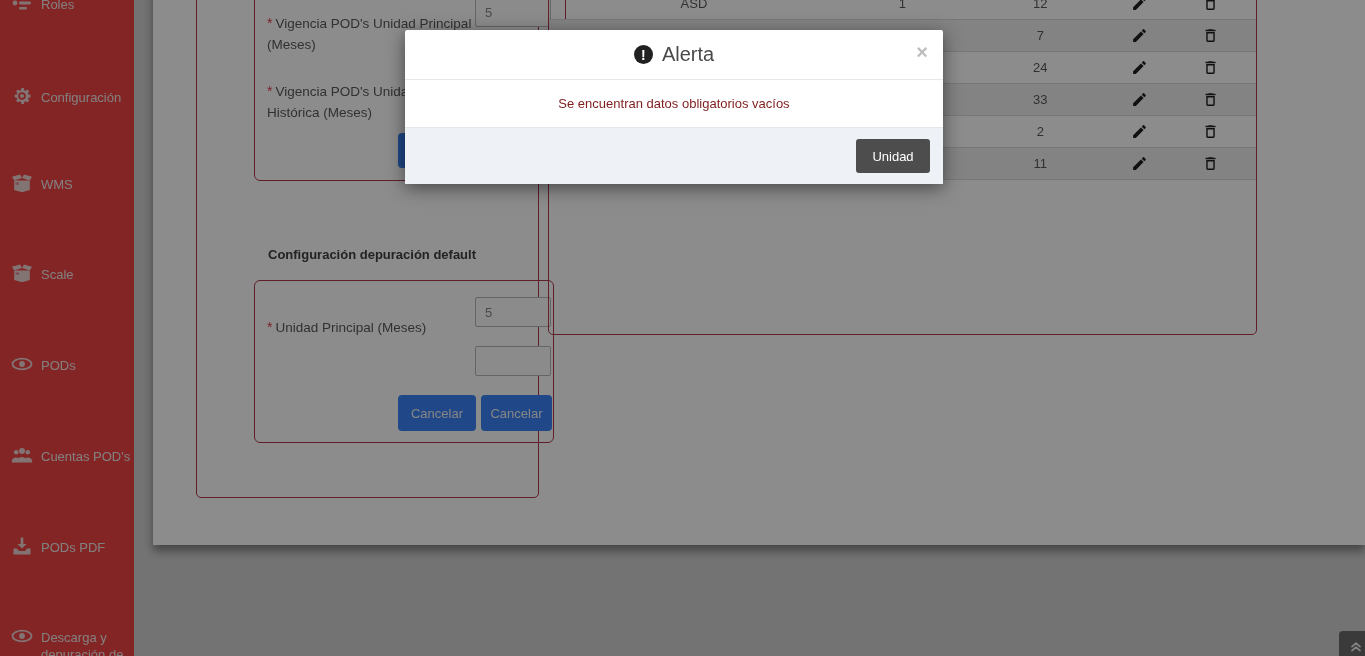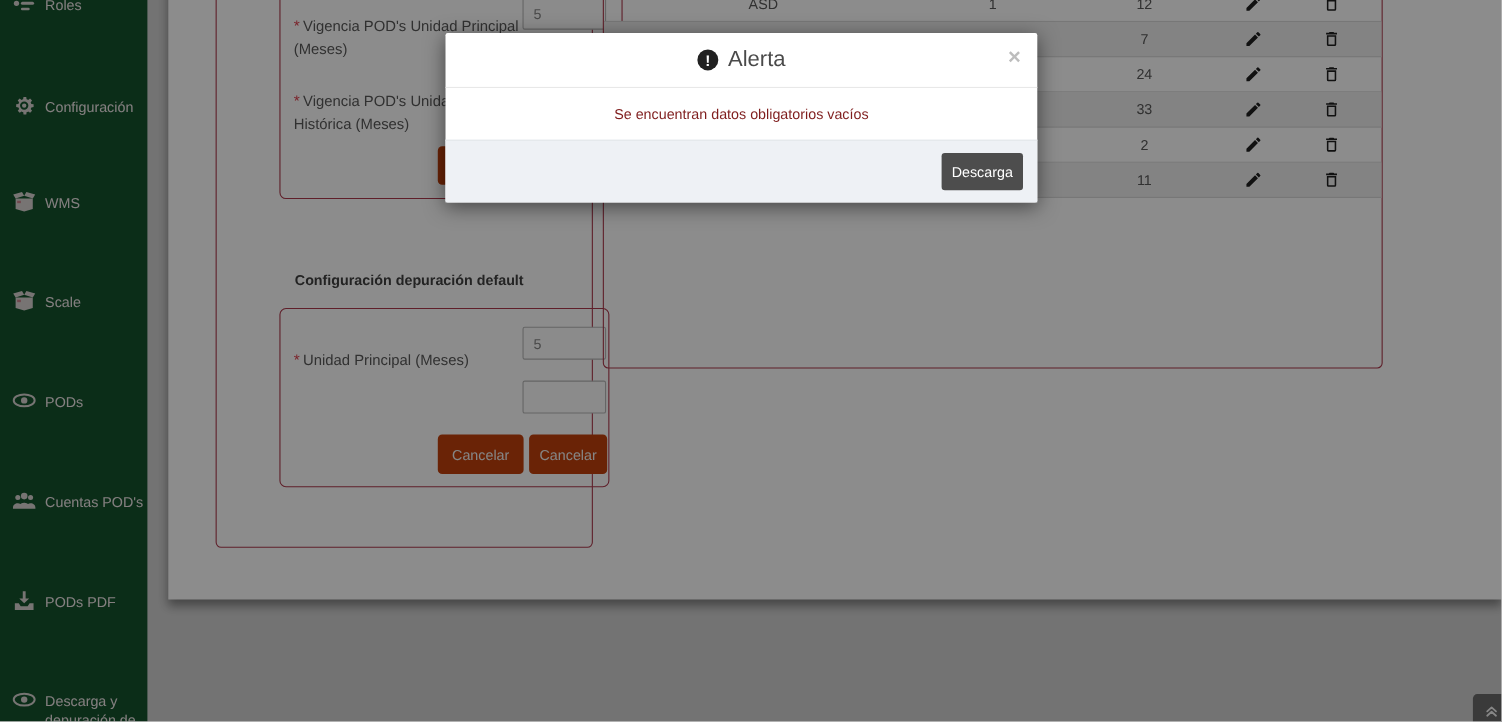--- a/index.html
+++ b/index.html
@@ -1,41 +1,41 @@
 <!DOCTYPE html>
 <html><head>
 <meta charset="utf-8">
 <style>
   * { margin:0; padding:0; box-sizing:border-box; }
   html,body { width:100%; height:100%; }
   body { font-family:"Liberation Sans", sans-serif; background:#d2d2d2; }
   #stage { position:relative; width:1365px; height:656px; overflow:hidden; background:#d2d2d2; }
 
   
-  .sidebar { position:absolute; left:0; top:0; width:134px; height:656px; background:#14532d; z-index:1; }
+  .sidebar { position:absolute; left:0; top:0; width:134px; height:656px; background:#ef4444; z-index:1; }
   .side-item { position:absolute; left:0; width:134px; display:flex; align-items:flex-start; gap:7px;
                padding-left:10px; color:#f0e7e8; font-size:13px; cursor:pointer; }
   .side-item .icn { flex:0 0 24px; width:24px; height:24px; color:#efe3e4; opacity:.9; }
   .side-item .lbl { padding-top:5px; line-height:17px; }
   .icn svg { width:100%; height:100%; display:block; }
 
   
   .card { position:absolute; left:153px; top:-20px; width:1212px; height:565px; background:#ffffff;
           box-shadow:0 6px 9px rgba(0,0,0,0.4); }
   .outer-box { position:absolute; left:43px; top:-6px; width:343px; height:524px;
                border:1px solid #ad3a4d; border-radius:5px; }
   .fieldset { position:absolute; border:1px solid #ad3a4d; border-radius:6px; background:transparent; }
   .fs-a { left:57px; top:-8px; width:312px; height:214px; }
   .fs-b { left:57px; top:305px; width:300px; height:163px; }
   .fld-label { position:absolute; width:205px; font-size:13.5px; color:#5a5a5a; line-height:21px;margin-top:13px; }
   .req { color:#e0414f; font-size:14px; margin-right:3px; }
   .txt-input { position:absolute; width:76px; height:30px; border:1px solid #b8b8b8; border-radius:2px;
                background:#fdfdfd; color:#878787; font-size:13px; padding-left:9px;
                font-family:"Liberation Sans", sans-serif; }
-  .btn-dark { position:absolute; background:#c2410c; color:#f2f2f2; border:none; border-radius:4px;
+  .btn-dark { position:absolute; background:#3b82f6; color:#f2f2f2; border:none; border-radius:4px;
               font-size:13px; font-family:"Liberation Sans", sans-serif; cursor:pointer; }
   .section-title { position:absolute; left:71px; top:272px; font-size:13px; font-weight:bold; color:#404040;text-align:right; }
 
   
   .table-panel { position:absolute; left:395px; top:-6px; width:709px; height:361px;
                  border:1px solid #ad3a4d; border-radius:5px; overflow:hidden; }
   .rows { position:absolute; left:0; top:13px; width:100%; }
   .t-row { display:flex; align-items:center; height:32px; border-bottom:1px solid #d9d9d9;
            font-size:13px; color:#595959; }
   .t-row.alt { background:#efefef; }
@@ -299,17 +299,17 @@
   <div class="backdrop"></div>
 
   <div class="modal">
     <div class="modal-header">
       <span class="alert-badge">!</span>
       <span class="modal-title">Alerta</span>
       <span class="modal-close">×</span>
     </div>
     <div class="modal-body">Se encuentran datos obligatorios vacíos</div>
     <div class="modal-footer">
-      <button class="accept-btn">Descarga</button>
+      <button class="accept-btn">Unidad</button>
     </div>
   </div>
 
 </div>
 
 </body></html>

